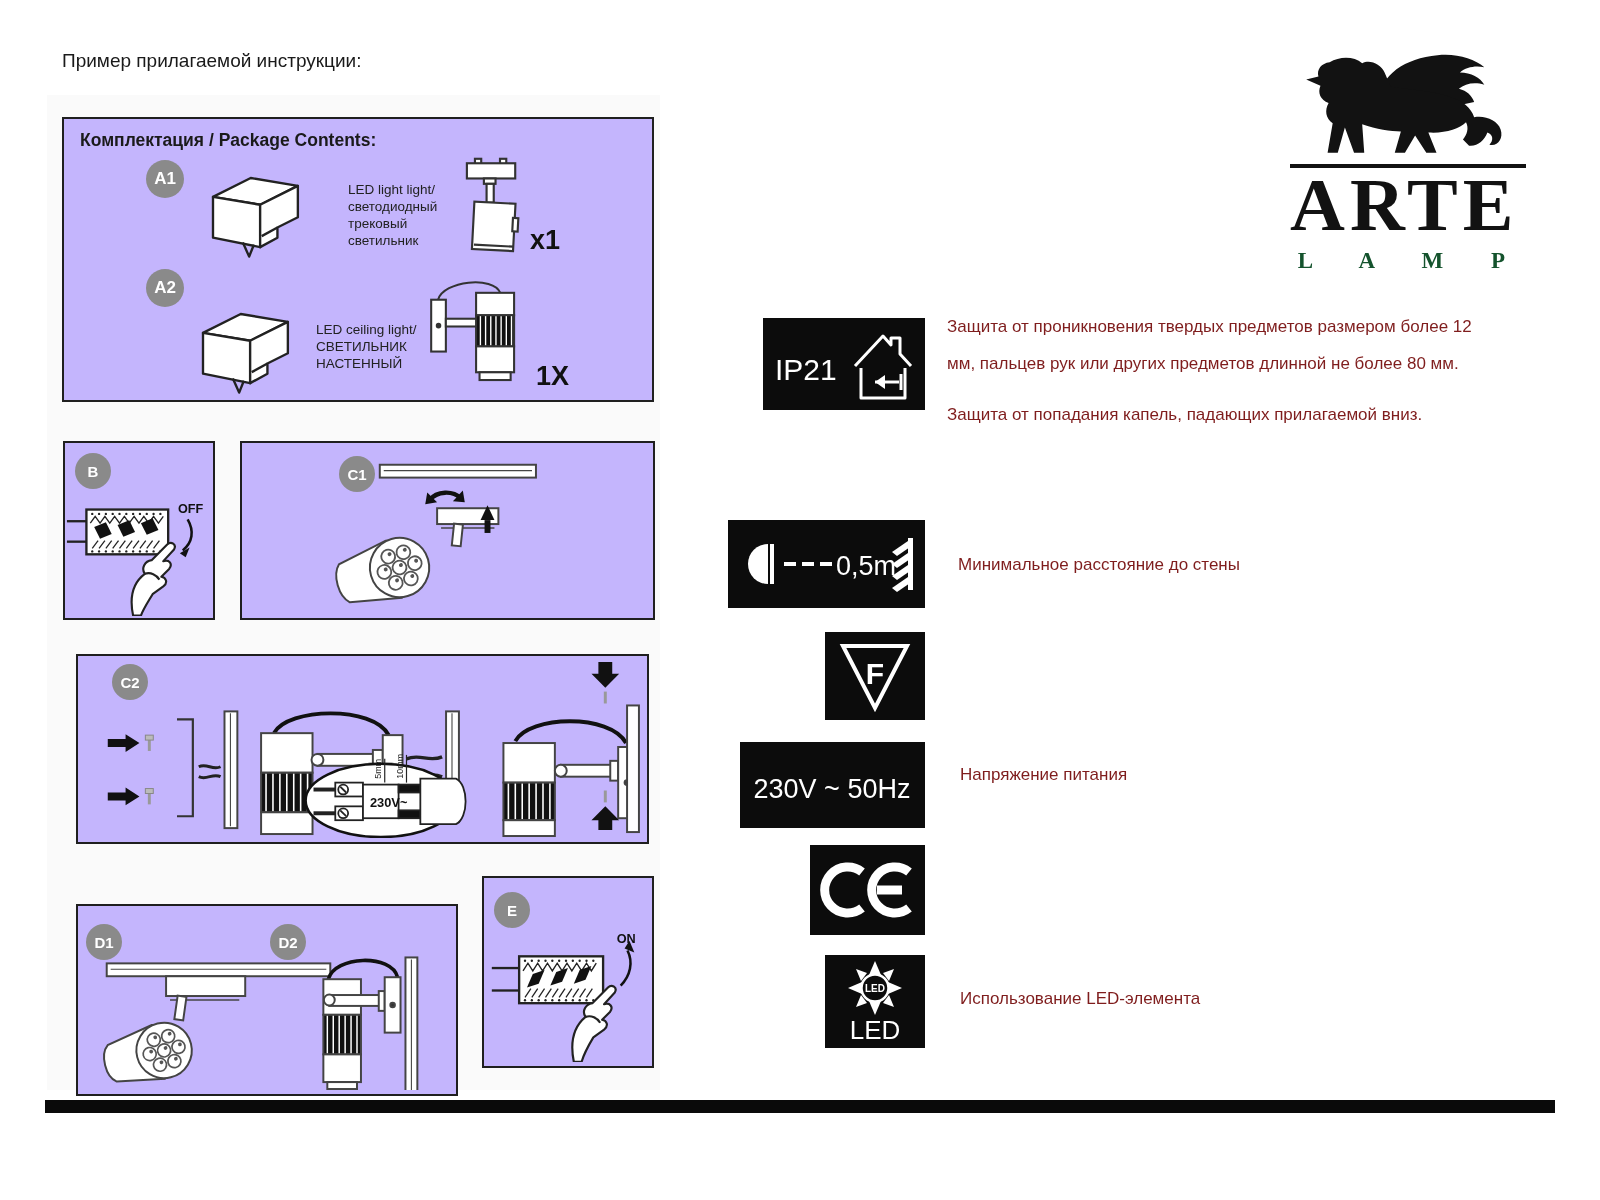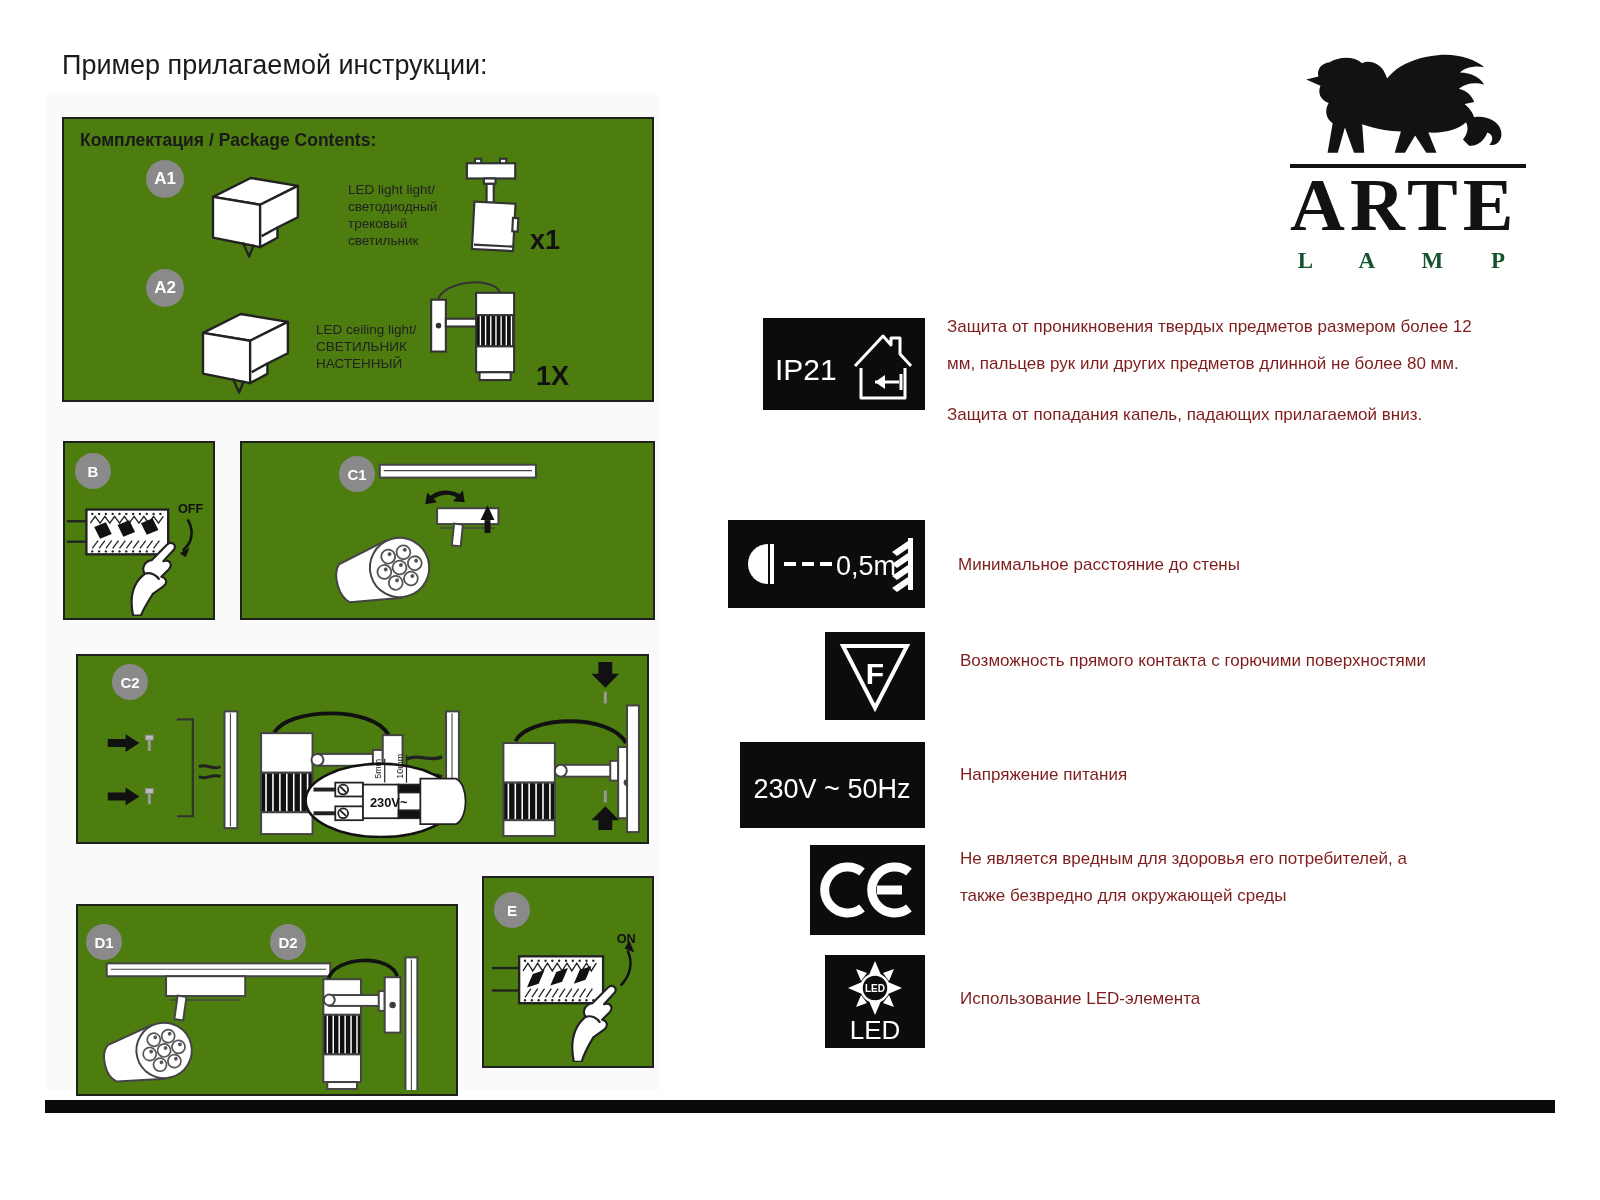--- a/index.html
+++ b/index.html
@@ -1,20 +1,20 @@
 <!DOCTYPE html>
 <html><head>
 <meta charset="utf-8">
 <style>
   html,body{margin:0;padding:0;background:#fff;}
   #canvas{position:relative;width:1600px;height:1200px;background:#ffffff;overflow:hidden;
           font-family:"Liberation Sans",sans-serif;color:#1a1a1a;}
   .abs{position:absolute;}
   .panel{background:#fafafa;}
-  .frame{background:#4d7c0f;border:2px solid #1f1f1f;}
+  .frame{background:#c4b5fd;border:2px solid #1f1f1f;}
   .badge{position:absolute;width:38px;height:38px;border-radius:50%;background:#8a8a8a;
          color:#ffffff;font-weight:bold;display:flex;align-items:center;justify-content:center;
          font-size:17px;}
   .badge.small{width:36px;height:36px;font-size:15px;}
   .hdr{font-size:17.5px;font-weight:700;}
   .hdr b{font-weight:800;}
   .itemtext{font-size:13.5px;line-height:17px;color:#222;}
   .qty{font-size:27px;font-weight:600;color:#111;}
   .sym-ico{background:#0c0c0c;}
   .sym-text{font-size:17px;line-height:37px;color:#7f1d1d;}
@@ -25,21 +25,21 @@
              letter-spacing:21px;color:#14532d;text-align:right;}
   .rule{background:#121212;}
   svg{display:block;}
   .bar{background:#0a0a0a;}
 </style>
 </head>
 <body>
 
 <div id="canvas">
 
-  <div class="abs" style="left:62px;top:50px;font-size:27px;">Пример прилагаемой инструкции:</div>
+  <div class="abs" style="left:62px;top:50px;font-size:19px;">Пример прилагаемой инструкции:</div>
 
   <div class="abs panel" style="left:47px;top:95px;width:613px;height:995px;"></div>
 
   <div class="abs frame" style="left:62px;top:117px;width:588px;height:281px;">
     <div class="abs hdr" style="left:16px;top:11px;">
       <b>Комплектация</b><span> / Package Contents:</span>
     </div>
 
     <div class="badge" style="left:82px;top:41px;">A1</div>
     <svg class="abs" style="left:138px;top:42px;" width="110" height="100" viewBox="0 0 140 120">
@@ -492,43 +492,37 @@
   </svg>
   <div class="abs sym-text" style="left:958px;top:546px;width:540px;">
     <p>Минимальное расстояние до стены</p>
   </div>
 
   <svg class="abs sym-ico" style="left:825px;top:632px;" width="100" height="88" viewBox="0 0 100 88">
     <rect width="100" height="88" fill="#0c0c0c"></rect>
     <polygon points="18,14 82,14 50,76" fill="none" stroke="#fff" stroke-width="4"></polygon>
     <text x="50" y="52" font-size="30" font-weight="bold" fill="#fff" text-anchor="middle" font-family="Liberation Sans,sans-serif">F</text>
   </svg>
-  <div class="abs sym-text" style="left:960px;top:642px;width:520px;">
-    <p>Возможность прямого контакта с горючими поверхностями</p>
-  </div>
 
   <svg class="abs sym-ico" style="left:740px;top:742px;" width="185" height="86" viewBox="0 0 185 86">
     <rect width="185" height="86" fill="#0c0c0c"></rect>
     <text x="92" y="56" font-size="27" fill="#fff" text-anchor="middle" font-family="Liberation Sans,sans-serif">230V ~ 50Hz</text>
   </svg>
   <div class="abs sym-text" style="left:960px;top:756px;width:520px;">
     <p>Напряжение питания</p>
   </div>
 
   <svg class="abs sym-ico" style="left:810px;top:845px;" width="115" height="90" viewBox="0 0 115 90">
     <rect width="115" height="90" fill="#0c0c0c"></rect>
     <g stroke="#fff" stroke-width="9" fill="none">
       <path d="M52,27 A23,23 0 1 0 52,63"></path>
       <path d="M99,27 A23,23 0 1 0 99,63"></path>
       <line x1="67" y1="45" x2="92" y2="45"></line>
     </g>
   </svg>
-  <div class="abs sym-text" style="left:960px;top:840px;width:480px;">
-    <p>Не является вредным для здоровья его потребителей, а также безвредно для окружающей среды</p>
-  </div>
 
   <svg class="abs sym-ico" style="left:825px;top:955px;" width="100" height="93" viewBox="0 0 100 93">
     <rect width="100" height="93" fill="#0c0c0c"></rect>
     <g fill="#fff">
       <polygon points="50,6 44,20 56,20"></polygon>
       <polygon points="50,60 44,46 56,46" transform="rotate(0 50 33)"></polygon>
       <polygon points="77,33 63,27 63,39"></polygon>
       <polygon points="23,33 37,27 37,39"></polygon>
       <polygon points="69,14 58,18 64,26"></polygon>
       <polygon points="31,14 42,18 36,26"></polygon>

